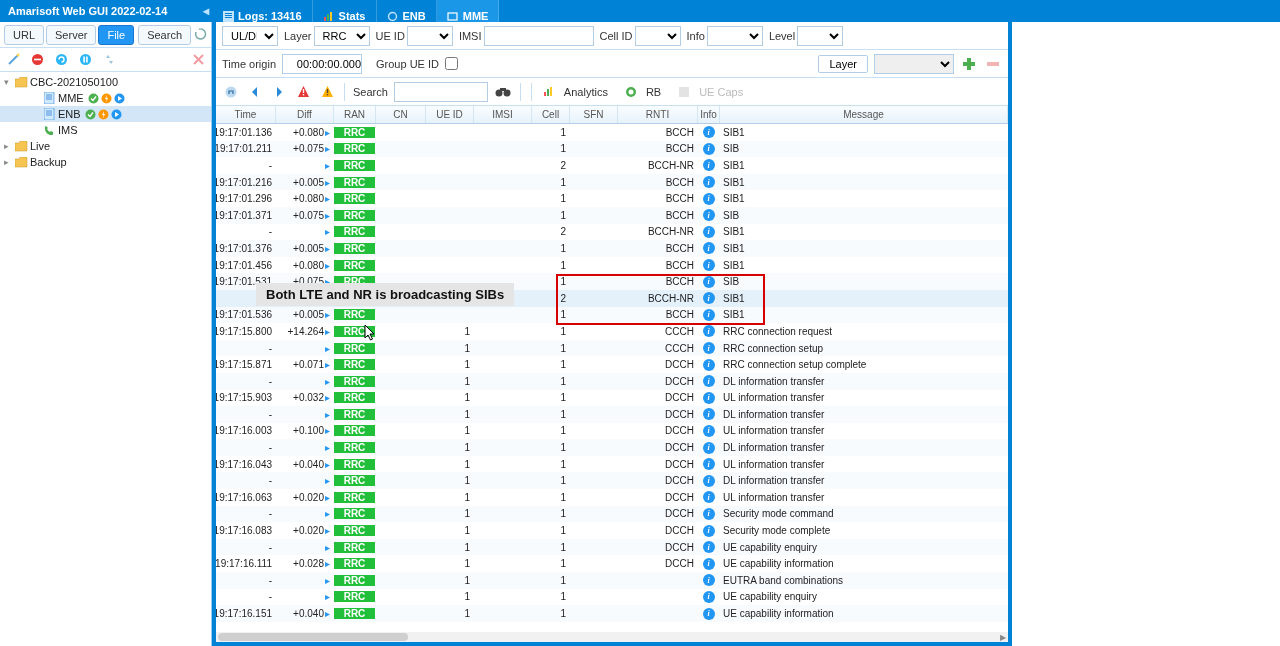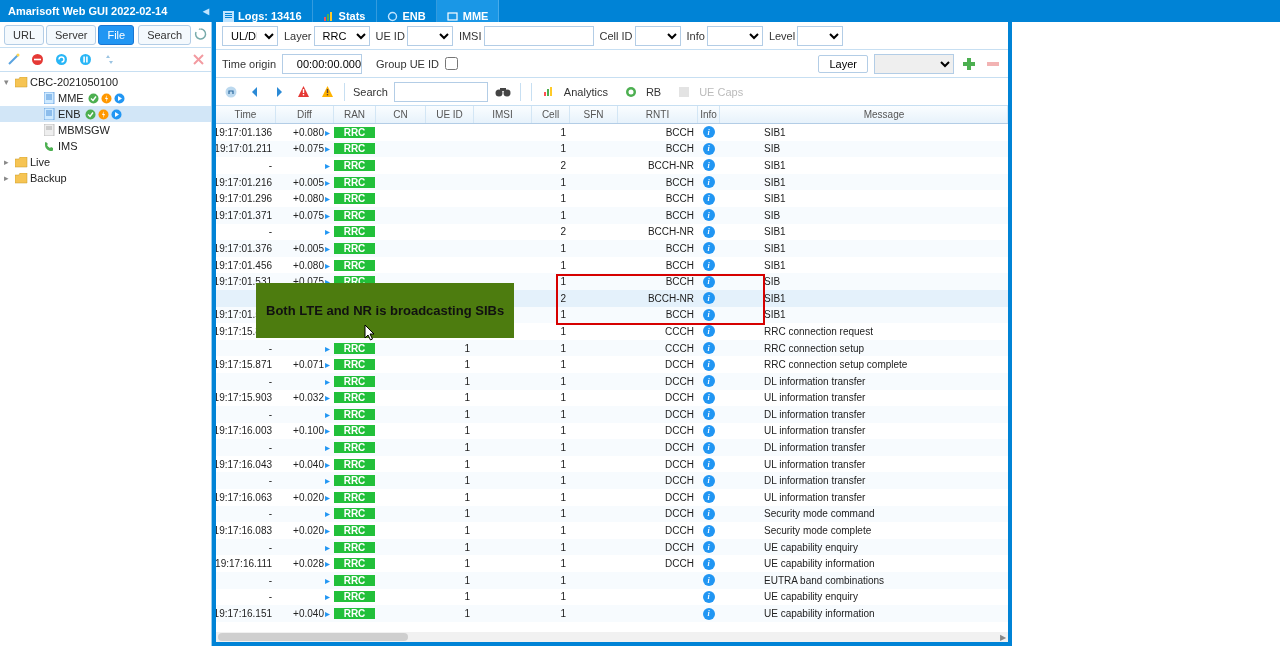--- a/index.html
+++ b/index.html
@@ -61,33 +61,33 @@
 .tbl-head .th { border-right: 1px solid #d3e6f5; display: flex; align-items: center; justify-content: center; }
 .tbl-body { position: absolute; top: 18px; left: 0; right: 0; bottom: 10px; overflow: hidden; }
 .tbl-row { display: flex; height: 16.6px; font-size: 10px; color: #222; align-items: center; }
 .tbl-row:nth-child(even) { background: #f7fbfe; }
 .tbl-row.hover { background: #e4f1fb; }
 .tbl-row .td { border-right: 1px solid transparent; display: flex; align-items: center; padding: 0 3px; overflow: hidden; white-space: nowrap; }
 .td-right { justify-content: flex-end; }
 .td-center { justify-content: center; }
 .col-time { width: 60px; } .col-diff { width: 58px; } .col-ran { width: 42px; } .col-cn { width: 50px; }
 .col-ueid { width: 48px; } .col-imsi { width: 58px; } .col-cell { width: 38px; } .col-sfn { width: 48px; }
-.col-rnti { width: 80px; } .col-info { width: 22px; } .col-msg { flex: 1; margin-left: 41px; }
+.col-rnti { width: 80px; } .col-info { width: 22px; } .col-msg { flex: 1; }
 .ran-badge { background: #22c03a; color: #fff; font-size: 10px; width: 100%; height: 100%; display: flex; align-items: center; justify-content: center; font-weight: bold; }
 .info-ico { width: 12px; height: 12px; border-radius: 50%; background: #2196f3; color: #fff; font-size: 8px; display: inline-flex; align-items: center; justify-content: center; font-family: Georgia, serif; font-style: italic; font-weight: bold; }
 .diff-arrow { color: #2196f3; font-size: 10px; margin-left: 1px; }
 
 
 .hscroll { height: 10px; background: #f1f1f1; display: flex; align-items: center; }
 .hscroll .thumb { height: 8px; width: 190px; background: #cfcfcf; border-radius: 4px; margin-left: 2px; }
 .hscroll .rarrow { margin-left: auto; width: 10px; text-align: center; color: #888; font-size: 8px; }
 
 
 .annotation-box { position: absolute; border: 2px solid #d60000; pointer-events: none; }
-.annotation-label { position: absolute; background: #4d7c0f; color: #111; font-size: 13px; font-weight: 600; padding: 20px 10px; pointer-events: none; }
+.annotation-label { position: absolute; background: #e5e5e5; color: #111; font-size: 13px; font-weight: 600; padding: 4px 10px; pointer-events: none; }
 
 
 svg { display: block; }
 
 
 .cursor { position: absolute; width: 12px; height: 18px; }
 </style>
 </head>
 <body>
 
@@ -262,32 +262,20 @@
               <circle cx="5.5" cy="5.5" r="5" fill="#2196f3"></circle>
               <path d="M4 3 L8 5.5 L4 8 Z" fill="#fff"></path>
             </svg>
           </span>
         </span>
       </div>
       <div class="tree-row">
         <span class="indent2"></span>
         <span class="arrow"></span>
         <span class="icon">
-          <svg width="11" height="12">
-            <rect x="0" y="0" width="10" height="12" fill="#eee" stroke="#aaa" stroke-width="0.7"></rect>
-            <line x1="2" y1="3" x2="8" y2="3" stroke="#aaa"></line>
-            <line x1="2" y1="5" x2="8" y2="5" stroke="#aaa"></line>
-          </svg>
-        </span>
-        <span>MBMSGW</span>
-      </div>
-      <div class="tree-row">
-        <span class="indent2"></span>
-        <span class="arrow"></span>
-        <span class="icon">
           <svg width="11" height="11">
             <path d="M2 1 Q1 1 1 2 L1 4 Q1 8 6 10 L8 10 Q9 10 9 9 L9 7 L7 6 L6 7 Q4 6 3 4 L4 3 Z" fill="#4caf50"></path>
           </svg>
         </span>
         <span>IMS</span>
       </div>
       <div class="tree-row">
         <span class="indent0"></span>
         <span class="arrow">▸</span>
         <span class="icon">

